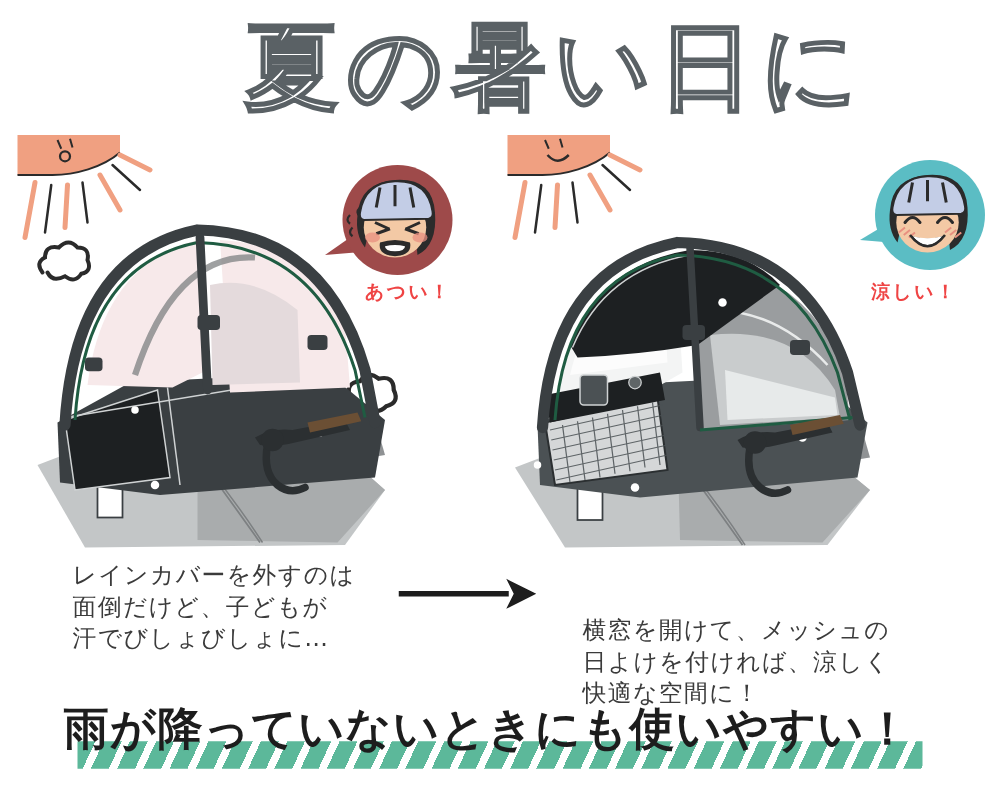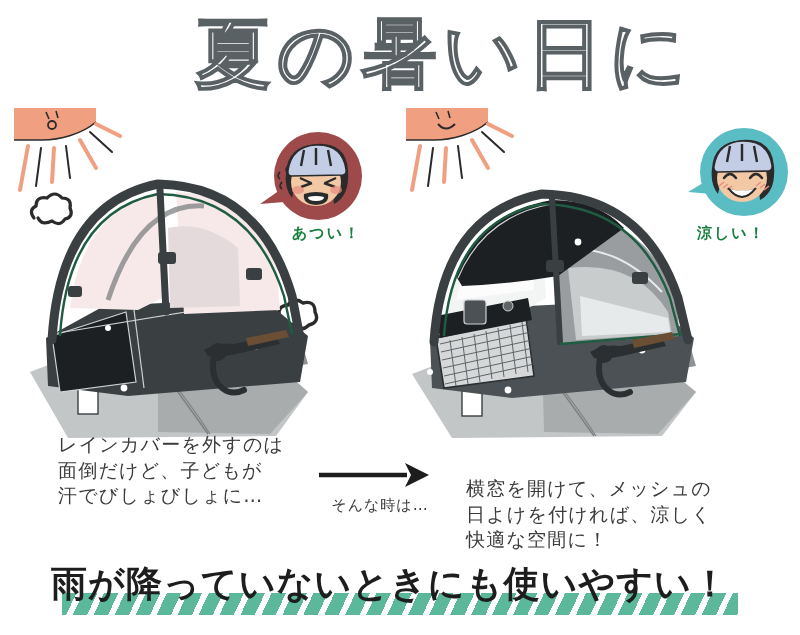--- a/index.html
+++ b/index.html
@@ -43,21 +43,21 @@
     height: 340px;
   }
   #panel-left  { left: 8px; }
   #panel-right { left: 400px; }
 
   .panel svg { display: block; }
 
   
   .caption {
     position: absolute;
-    top: 432px;
+    top: 448px;
     font-size: 19px;
     line-height: 25.5px;
     letter-spacing: 1.2px;
     color: #3b3b3b;
     white-space: pre-line;
   }
   #caption-left  { left: 58px;  width: 290px; }
   #caption-right { left: 466px; width: 310px; margin-top: 44px; }
 
   
@@ -115,21 +115,21 @@
     color: #1d1d1d;
     white-space: nowrap;
   }
 
   
   .bubble-label {
     position: absolute;
     font-size: 15px;
     font-weight: 700;
     letter-spacing: 2px;
-    color: #15803d;
+    color: #ef4444;
     white-space: nowrap;
   }
   #bubble-label-left  { left: 292px; top: 224px; }
   #bubble-label-right { left: 697px; top: 224px; text-align: center; }
 </style>
 </head>
 <body>
 
 <div id="title">夏の暑い日に</div>
 
@@ -320,19 +320,18 @@
 汗でびしょびしょに…</div>
 <div class="caption" id="caption-right">横窓を開けて、メッシュの
 日よけを付ければ、涼しく
 快適な空間に！</div>
 
 <div id="transition">
   <svg id="arrow-glyph" width="120" height="34" viewBox="0 0 120 34" xmlns="http://www.w3.org/2000/svg">
     <path d="M4 17 L92 17" stroke="#1d1d1d" stroke-width="4.5" stroke-linecap="butt"></path>
     <path d="M90 5 L114 17 L90 29 L96 17 Z" fill="#1d1d1d"></path>
   </svg>
-  <span id="transition-label">そんな時は…</span>
 </div>
 
 <div id="banner">
   <div id="banner-stripes"></div>
   <div id="banner-text">雨が降っていないときにも使いやすい！</div>
 </div>
 
 </body></html>

